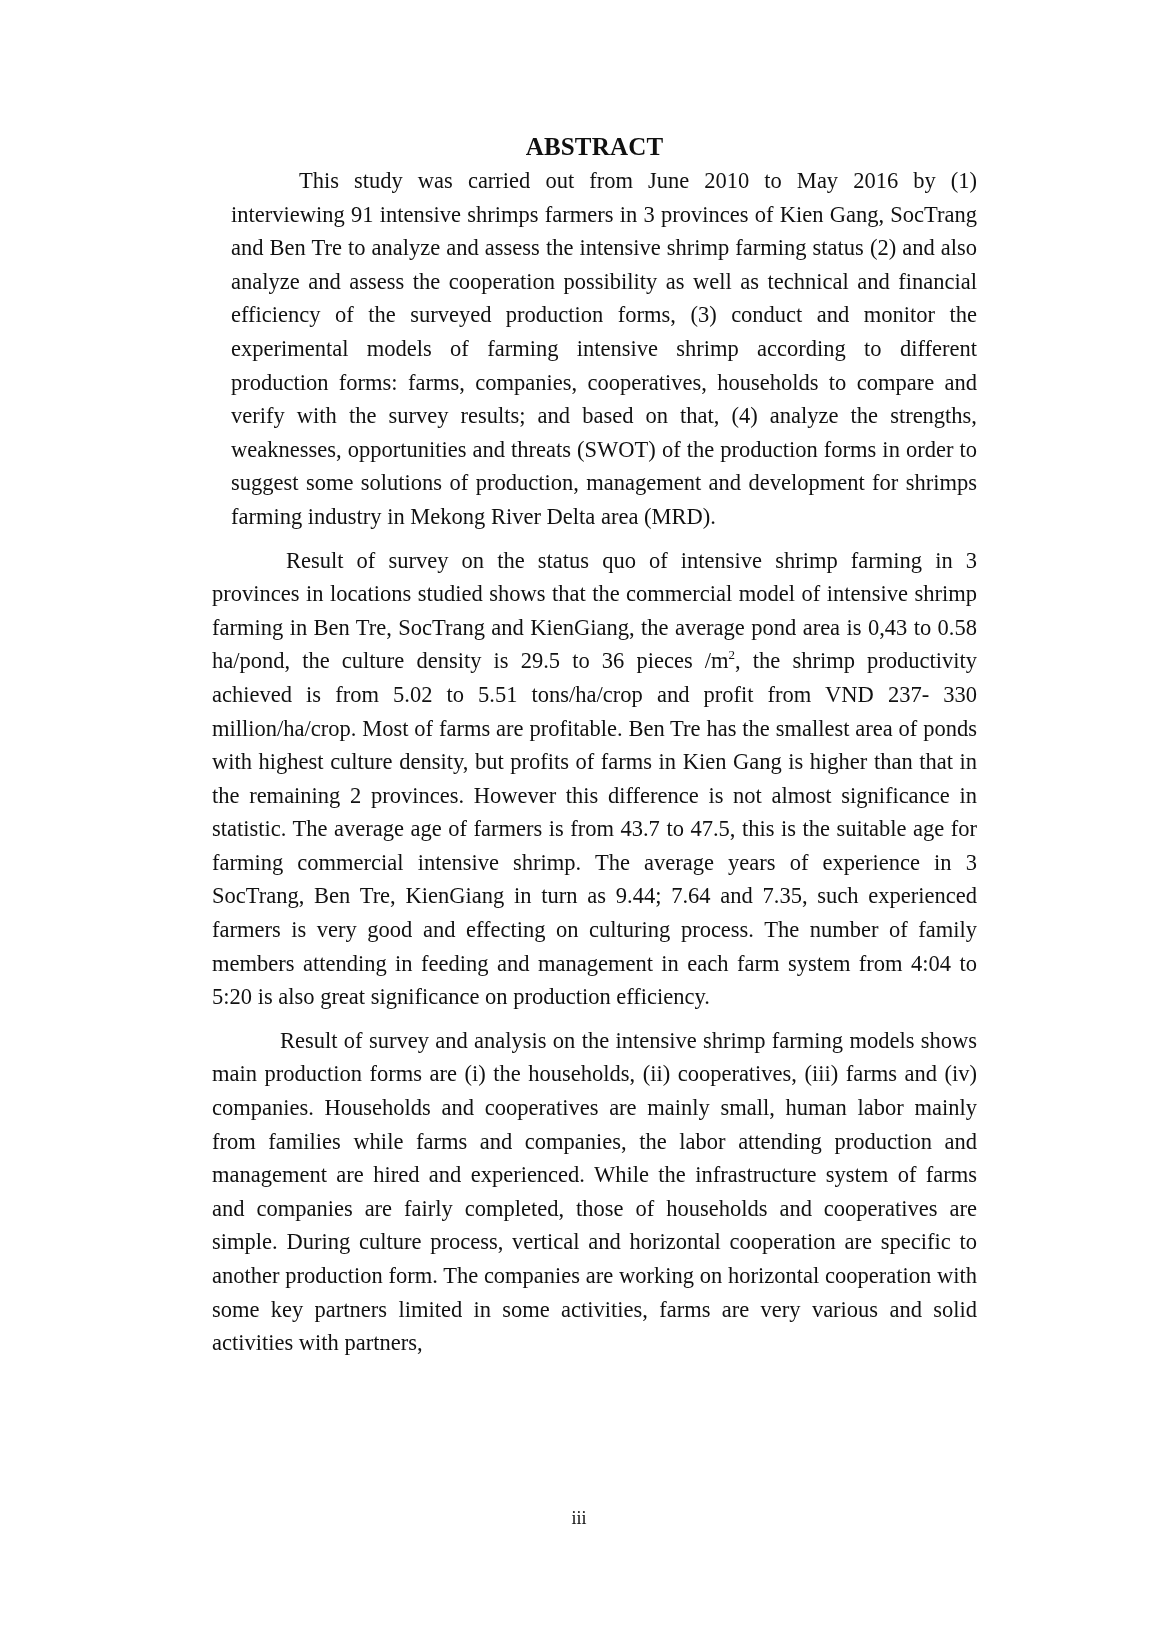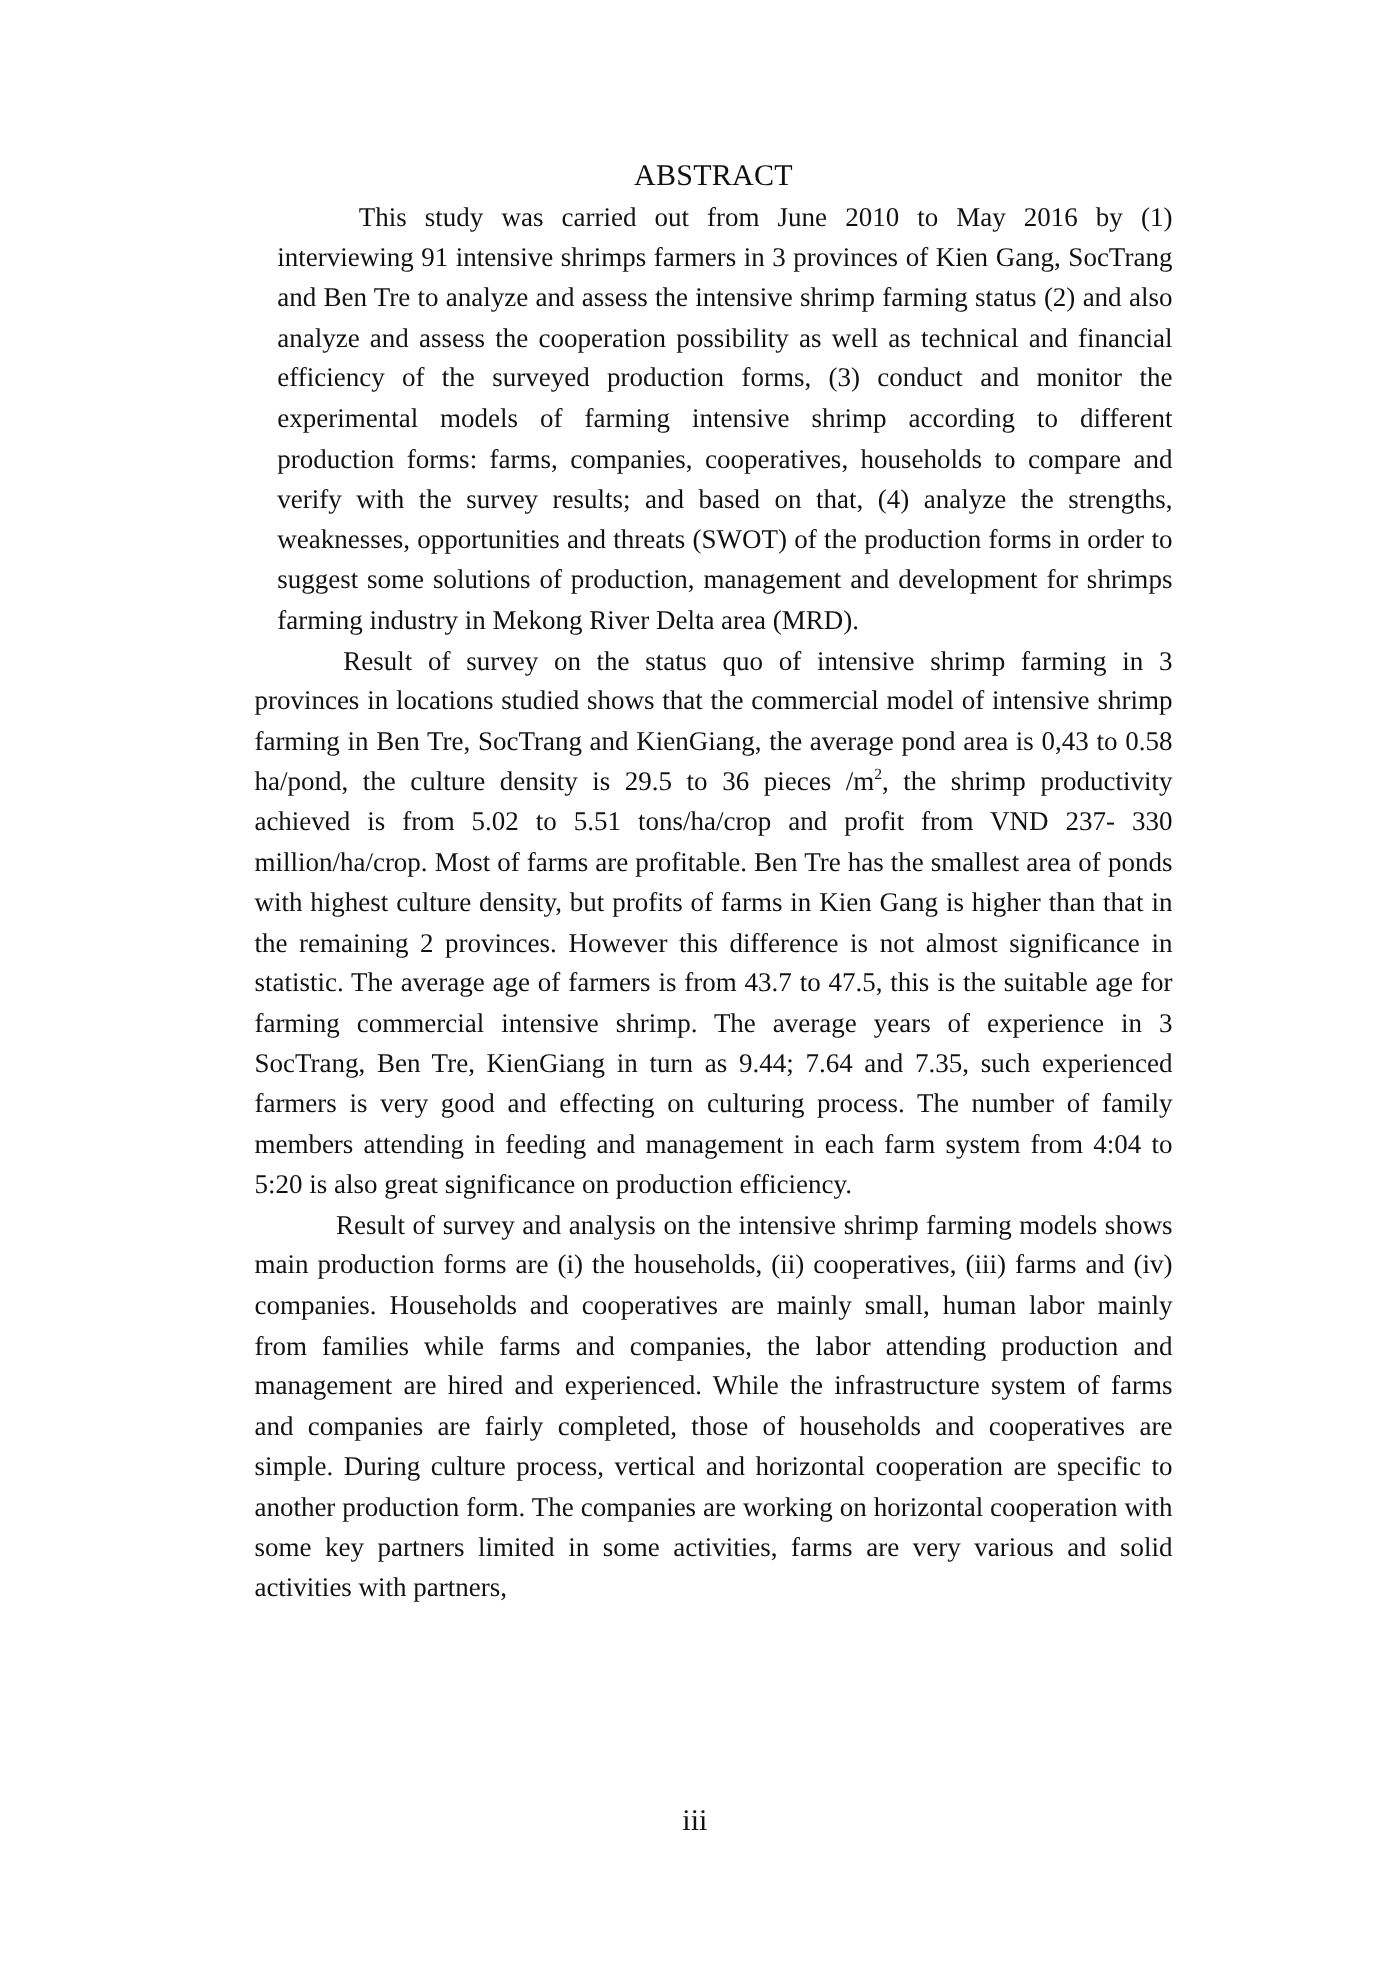--- a/index.html
+++ b/index.html
@@ -16,45 +16,46 @@
       color: #111111;
     }
     .page {
       position: absolute;
       left: 212px;
       top: 130px;
       width: 765px;
     }
     .title {
       text-align: center;
-      font-weight: normal;
+      font-weight: bold;
       font-size: 25px;
       line-height: 34px;
       margin: 0 0 0 0;
       letter-spacing: 0.2px;
     }
     .para {
       font-size: 22.5px;
       line-height: 33.6px;
       text-align: justify;
       text-align-last: left;
       margin: 0;
       text-indent: 68px;
     }
     .para + .para {
+      margin-top: 10px;
     }
     .para.p2 { text-indent: 74px; }
     .para.p1 { margin-top: 0; margin-left: 19px; }
     .page-number {
       position: absolute;
       left: 0;
       width: 1158px;
       top: 1506px;
       text-align: center;
-      font-size: 25px;
+      font-size: 18px;
       line-height: 24px;
     }
     sup {
       font-size: 13px;
       line-height: 0;
       vertical-align: 9px;
     }
   </style>
 </head>
 <body>

